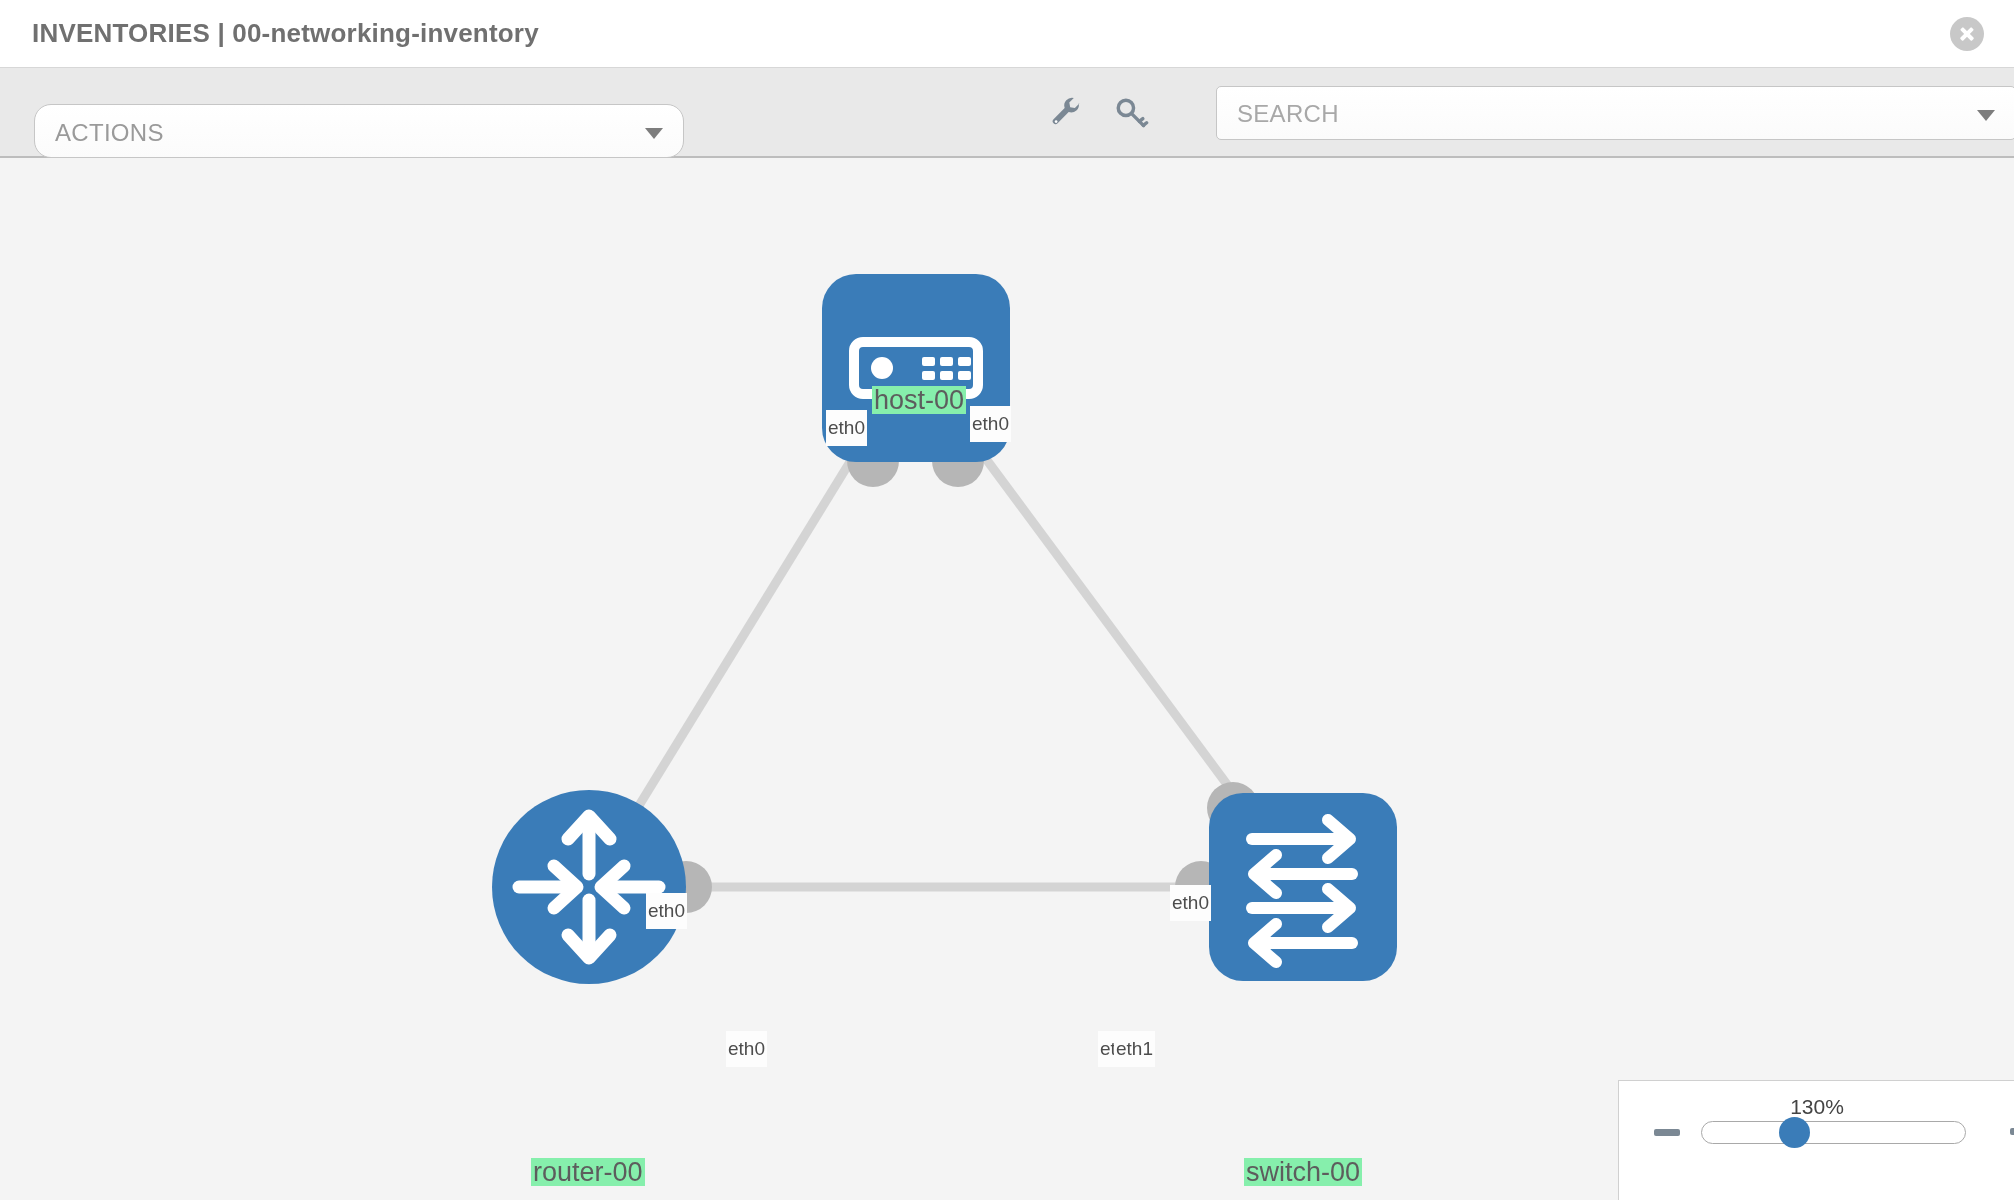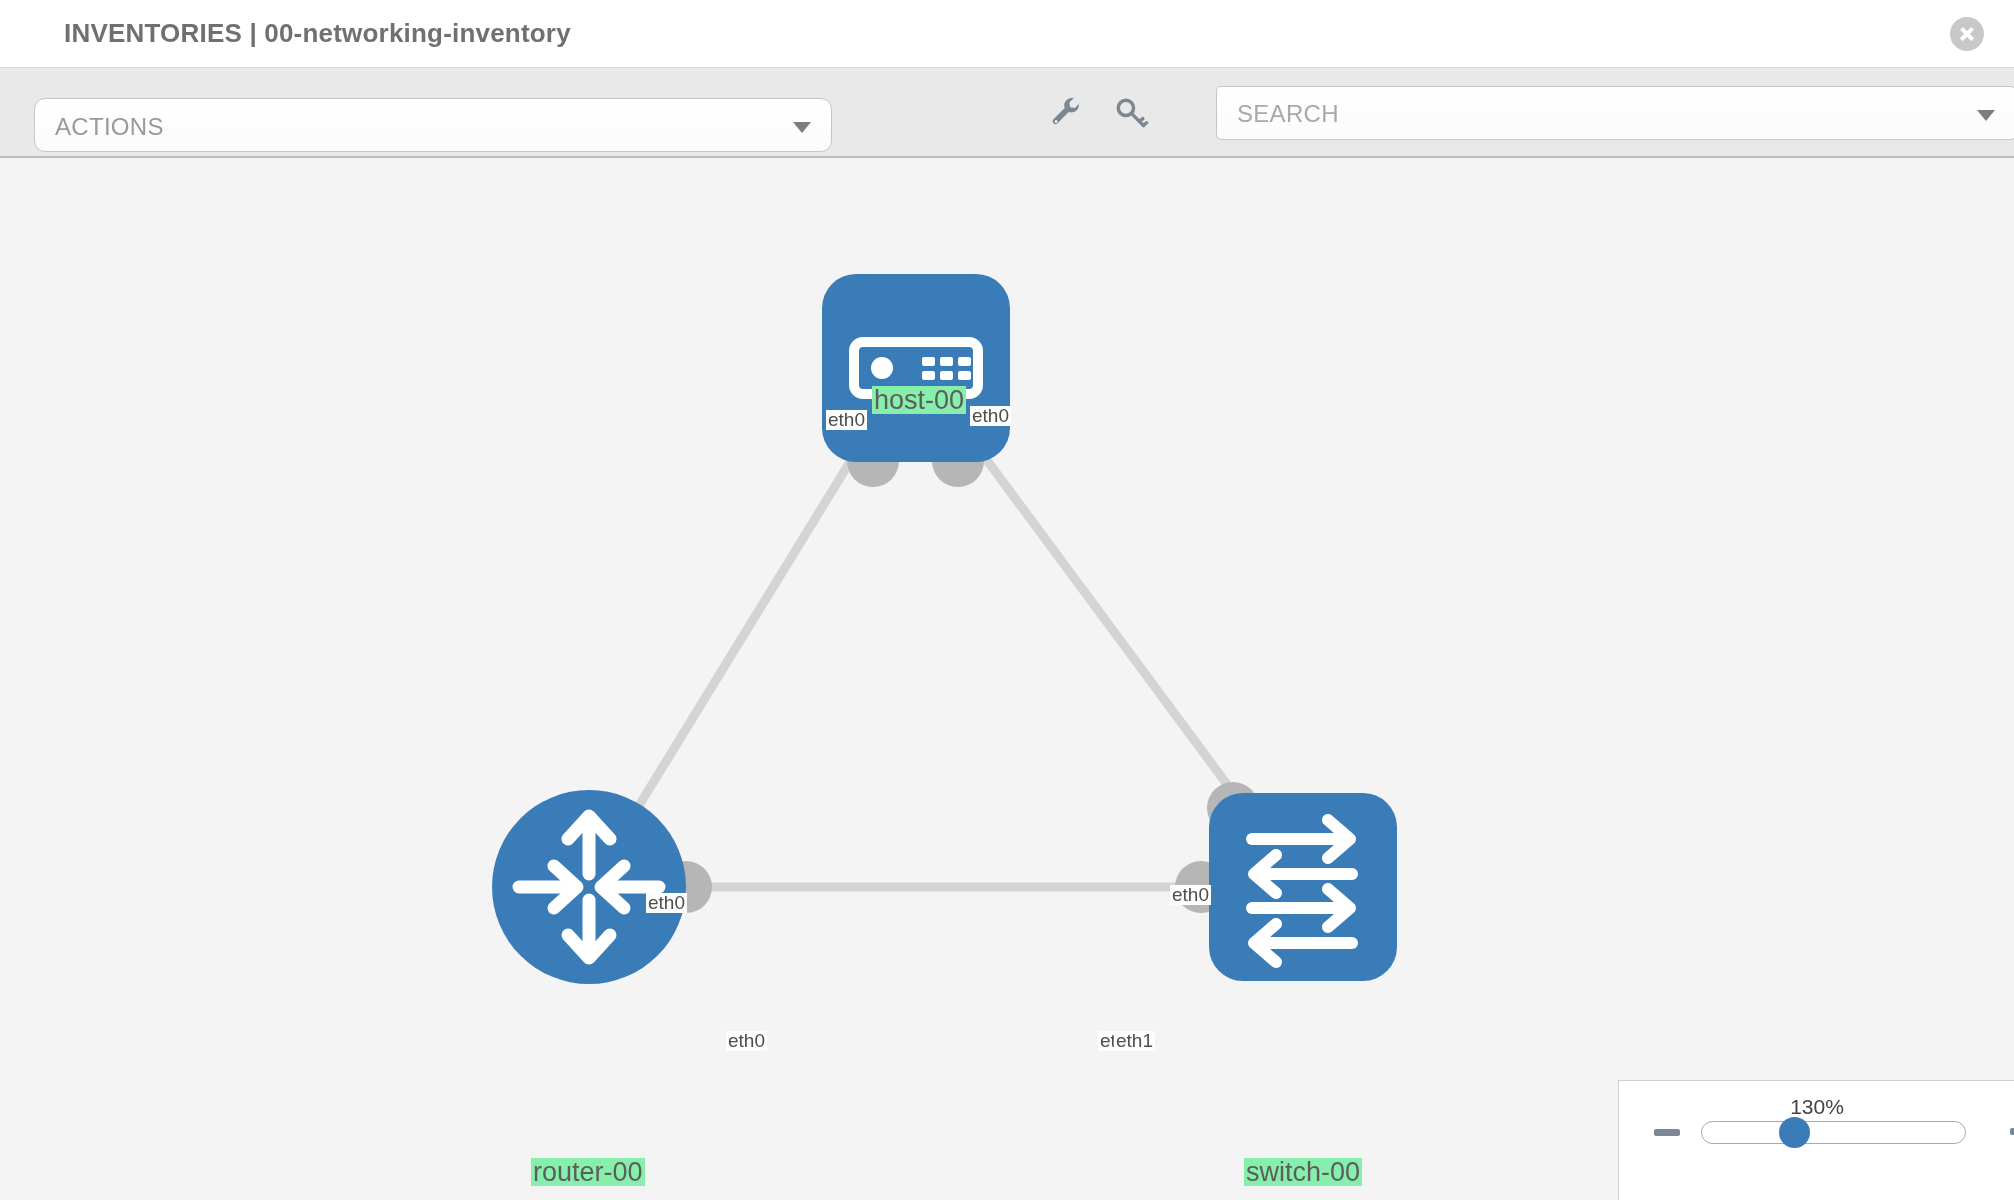--- a/index.html
+++ b/index.html
@@ -27,21 +27,20 @@
   }
   .header-title {
     position: absolute;
     left: 32px;
     top: 18px;
     font-size: 26px;
     font-weight: bold;
     color: #707070;
     letter-spacing: 0.2px;
     white-space: nowrap;
-    margin-left: 32px;
   }
   .close-btn {
     position: absolute;
     right: 30px;
     top: 17px;
     width: 34px;
     height: 34px;
     border-radius: 50%;
     background: #c8c8c8;
     cursor: pointer;
@@ -66,26 +65,26 @@
     left: 0; top: 68px;
     width: 2014px;
     height: 90px;
     background: #e9e9e9;
     border-bottom: 2px solid #bdbdbd;
     box-sizing: border-box;
   }
   .actions-select {
     position: absolute;
     left: 34px;
-    top: 98px;
-    width: 798px;
+    top: 104px;
+    width: 650px;
     height: 54px;
     background: linear-gradient(#ffffff, #fbfbfb);
     border: 1px solid #c6c6c6;
-    border-radius: 11px;
+    border-radius: 17px;
     box-sizing: border-box;
     cursor: pointer;
   }
   .actions-select .sel-label {
     position: absolute;
     left: 20px;
     top: 14px;
     font-size: 24px;
     color: #9a9a9a;
     letter-spacing: 0.3px;
@@ -161,21 +160,21 @@
     line-height: 1.05;
     padding: 0 2px;
   }
   .edge-label {
     position: absolute;
     font-size: 19px;
     color: #4d4d4d;
     background: #fdfdfd;
     white-space: nowrap;
     line-height: 1.05;
-    padding: 0 2px;
+    padding: 8px 2px;
   }
 
   
   .zoom-widget {
     position: absolute;
     left: 1618px;
     top: 1080px;
     width: 450px;
     height: 120px;
     background: #ffffff;

